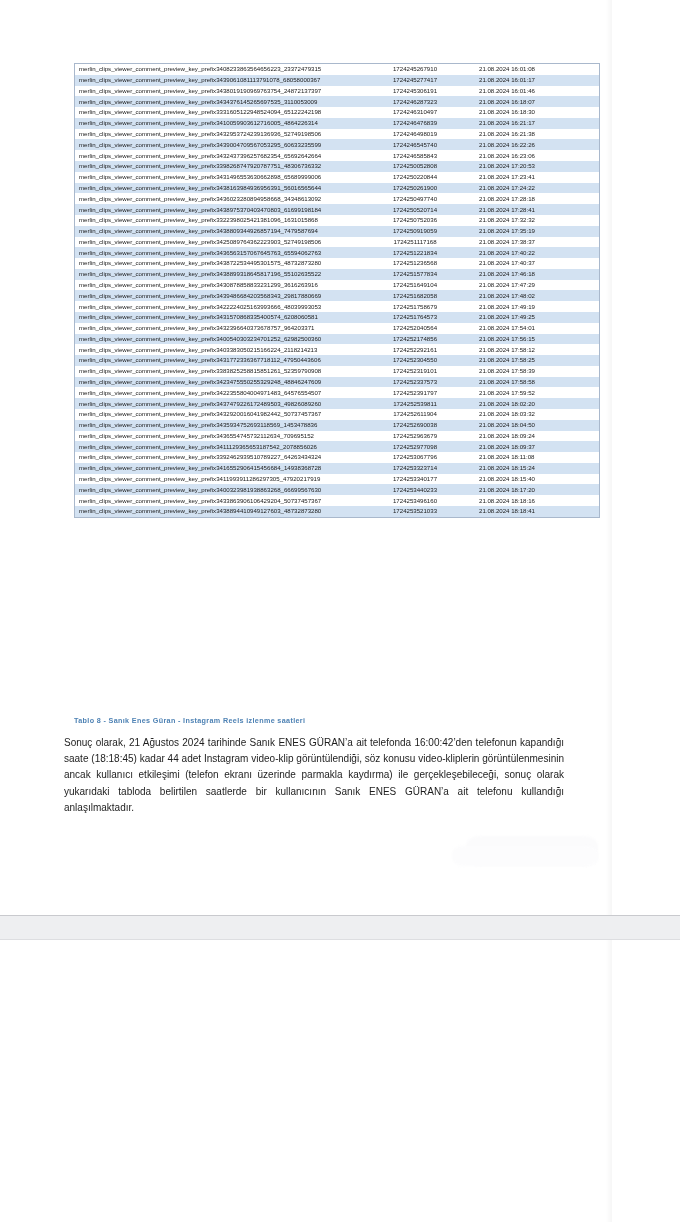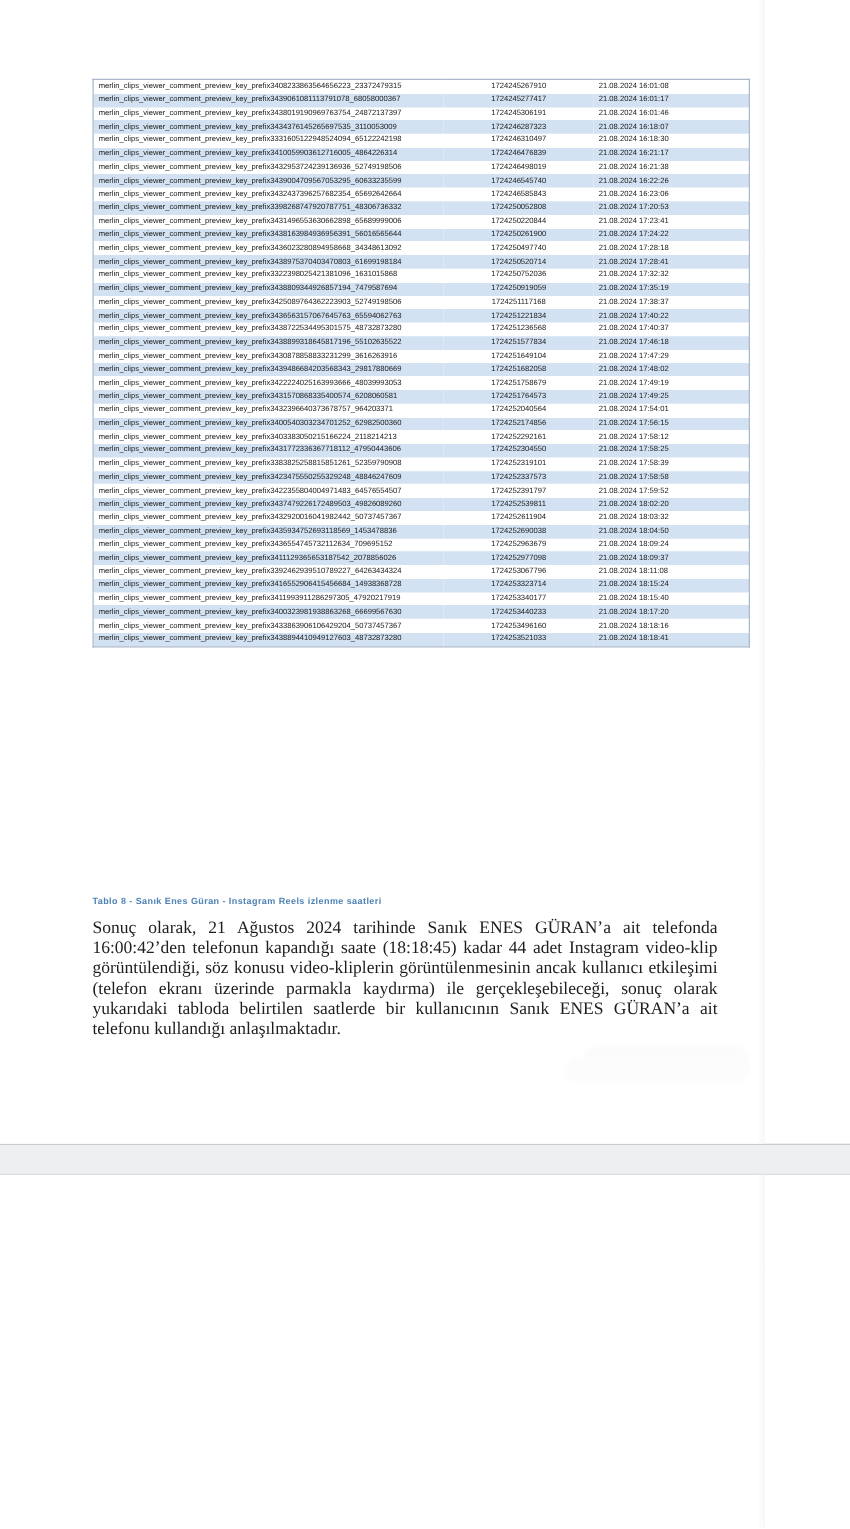--- a/index.html
+++ b/index.html
@@ -82,24 +82,24 @@
     font-family: "Liberation Sans", sans-serif;
     font-size: 7.2px;
     letter-spacing: 0.35px;
     color: #4e82b4;
     font-weight: bold;
   }
 
   
   .body-para {
     position: absolute;
-    left: 74px;
+    left: 64px;
     width: 500px;
-    font-family: Liberation Serif, serif;
-    font-size: 14px;
+    font-family: Liberation Sans, sans-serif;
+    font-size: 10px;
     line-height: 16.2px;
     color: #1d1d1d;
     text-align: justify;
     text-justify: inter-word;
   }
 
   #para-1 { top: 735px; }
 
   
   .smudge {

